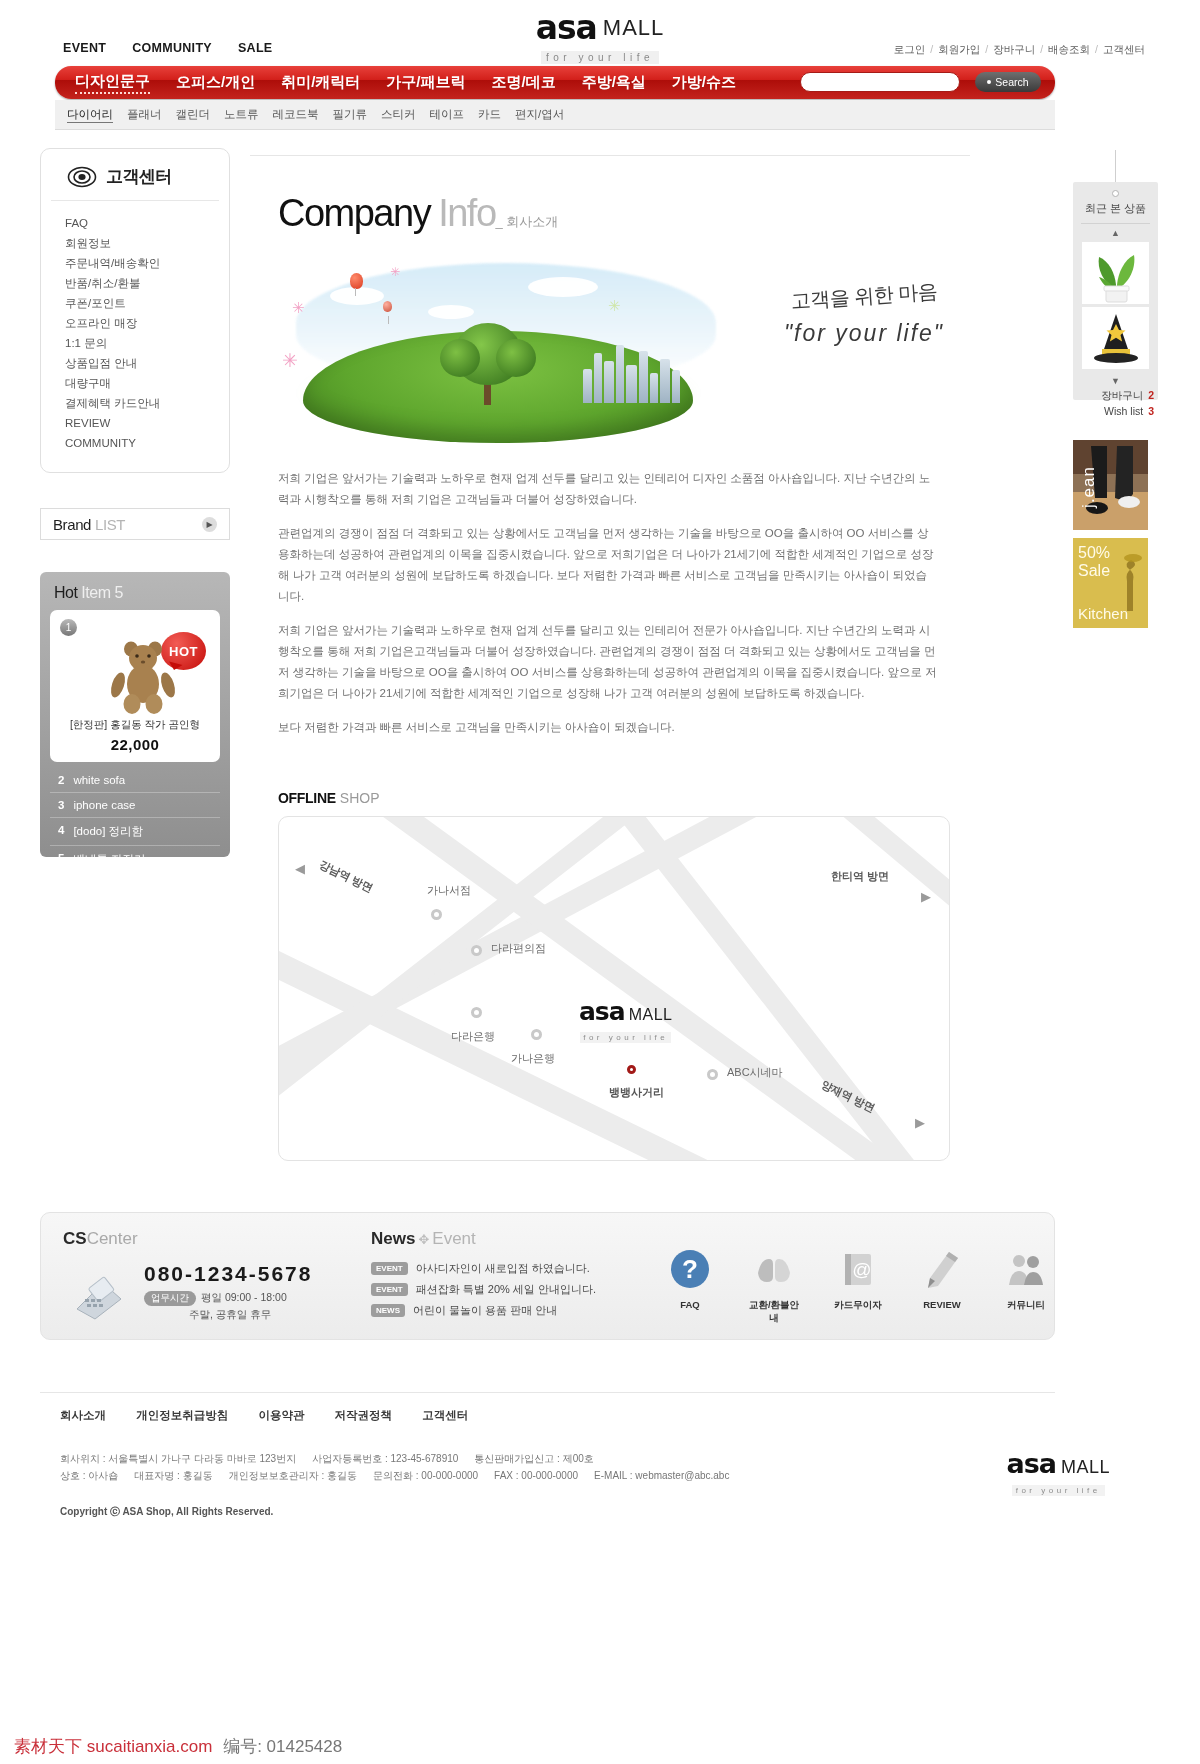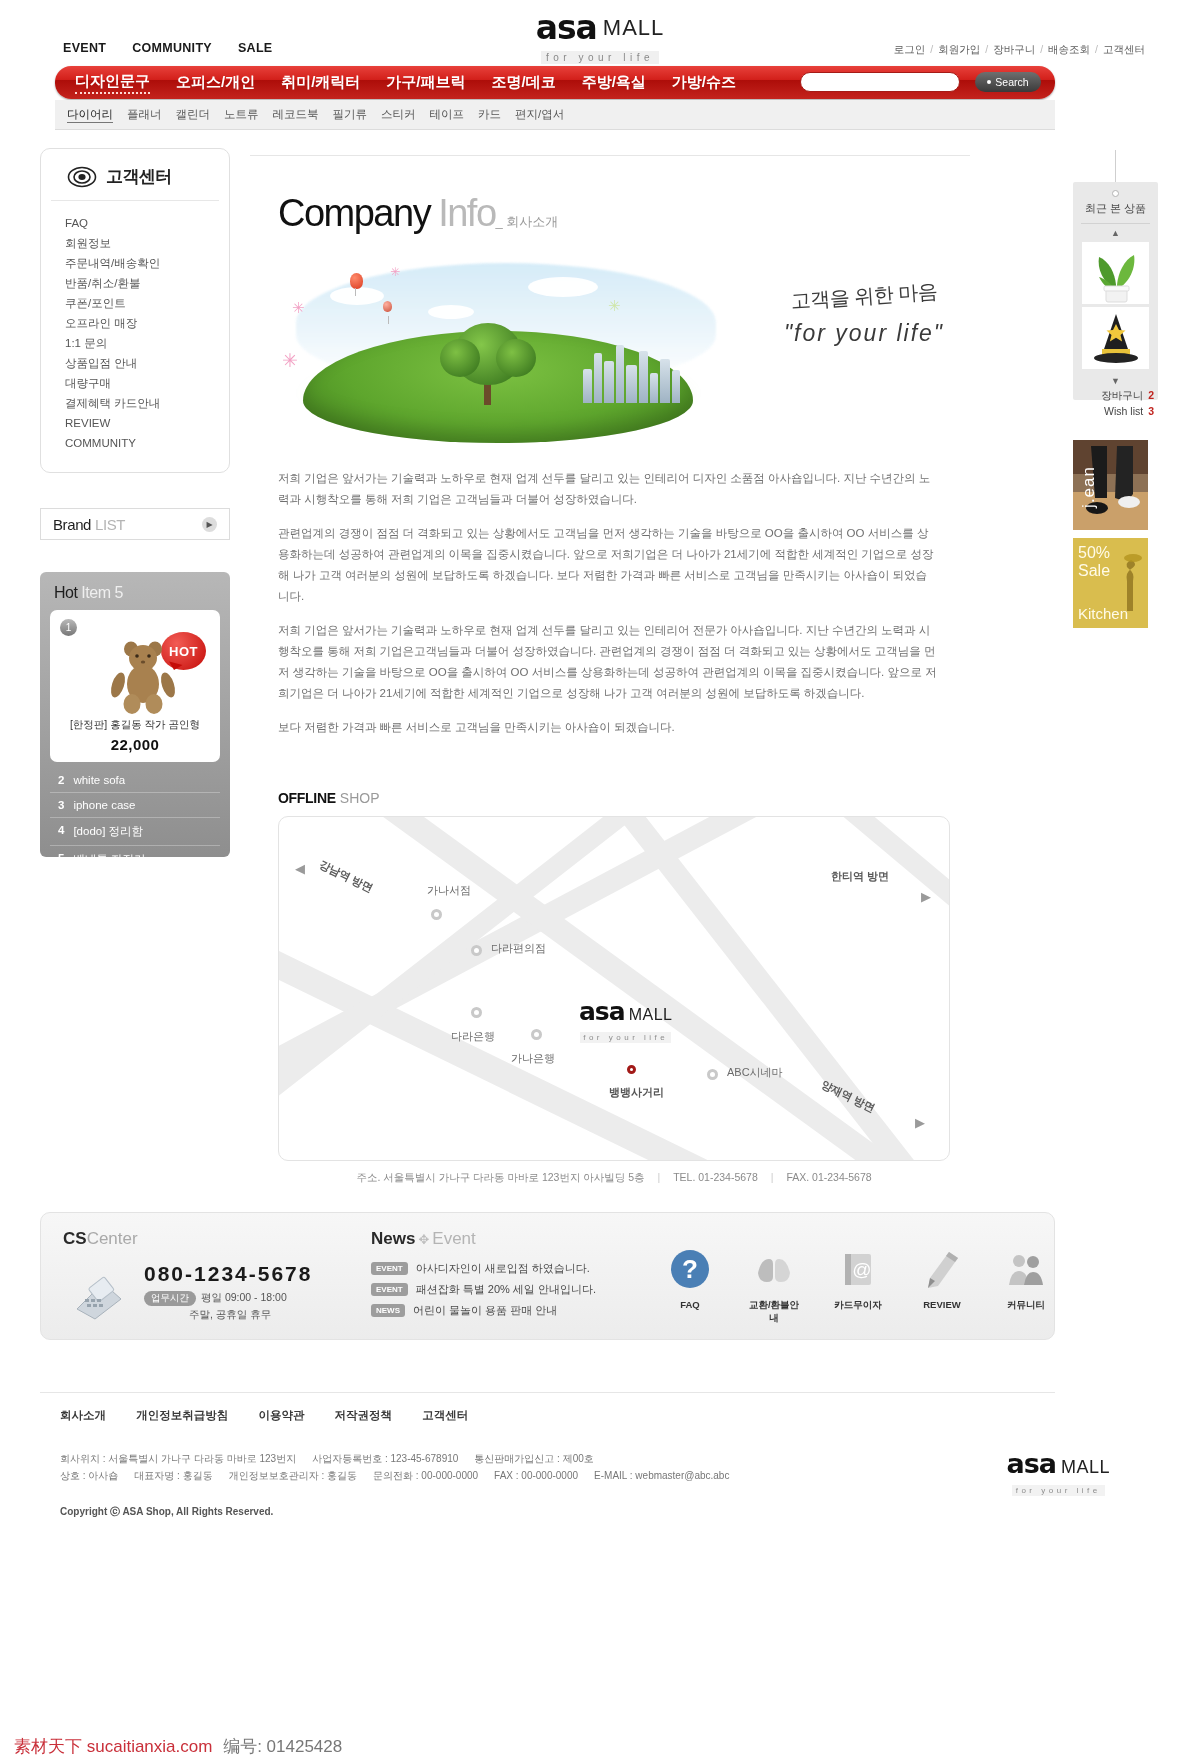--- a/index.html
+++ b/index.html
@@ -391,27 +391,20 @@
         <span class="a">asa</span><span class="m">MALL</span>
         <div><span class="tg">for your life</span></div>
       </div>
       <div class="mapdot main" style="left:348px;top:248px"></div>
       <div class="maplabel" style="left:330px;top:268px;font-weight:700;color:#555">뱅뱅사거리</div>
 
       <div class="mapdot" style="left:428px;top:252px"></div>
       <div class="maplabel" style="left:448px;top:248px">ABC시네마</div>
     </div>
 
-    <div class="map-addr">
-      <span>주소. 서울특별시 가나구 다라동 마바로 123번지 아사빌딩 5층</span>
-      <i>|</i>
-      <span>TEL. 01-234-5678</span>
-      <i>|</i>
-      <span>FAX. 01-234-5678</span>
-    </div>
   </div>
 
   <div class="rsb">
     <div class="rsb-stem"></div>
     <div class="rsb-box">
       <div class="rsb-pin"></div>
       <div class="rsb-title">최근 본 상품</div>
       <div class="rsb-arrow">▲</div>
       <div class="rsb-thumb">
         <svg viewBox="0 0 67 62" width="67" height="62">

